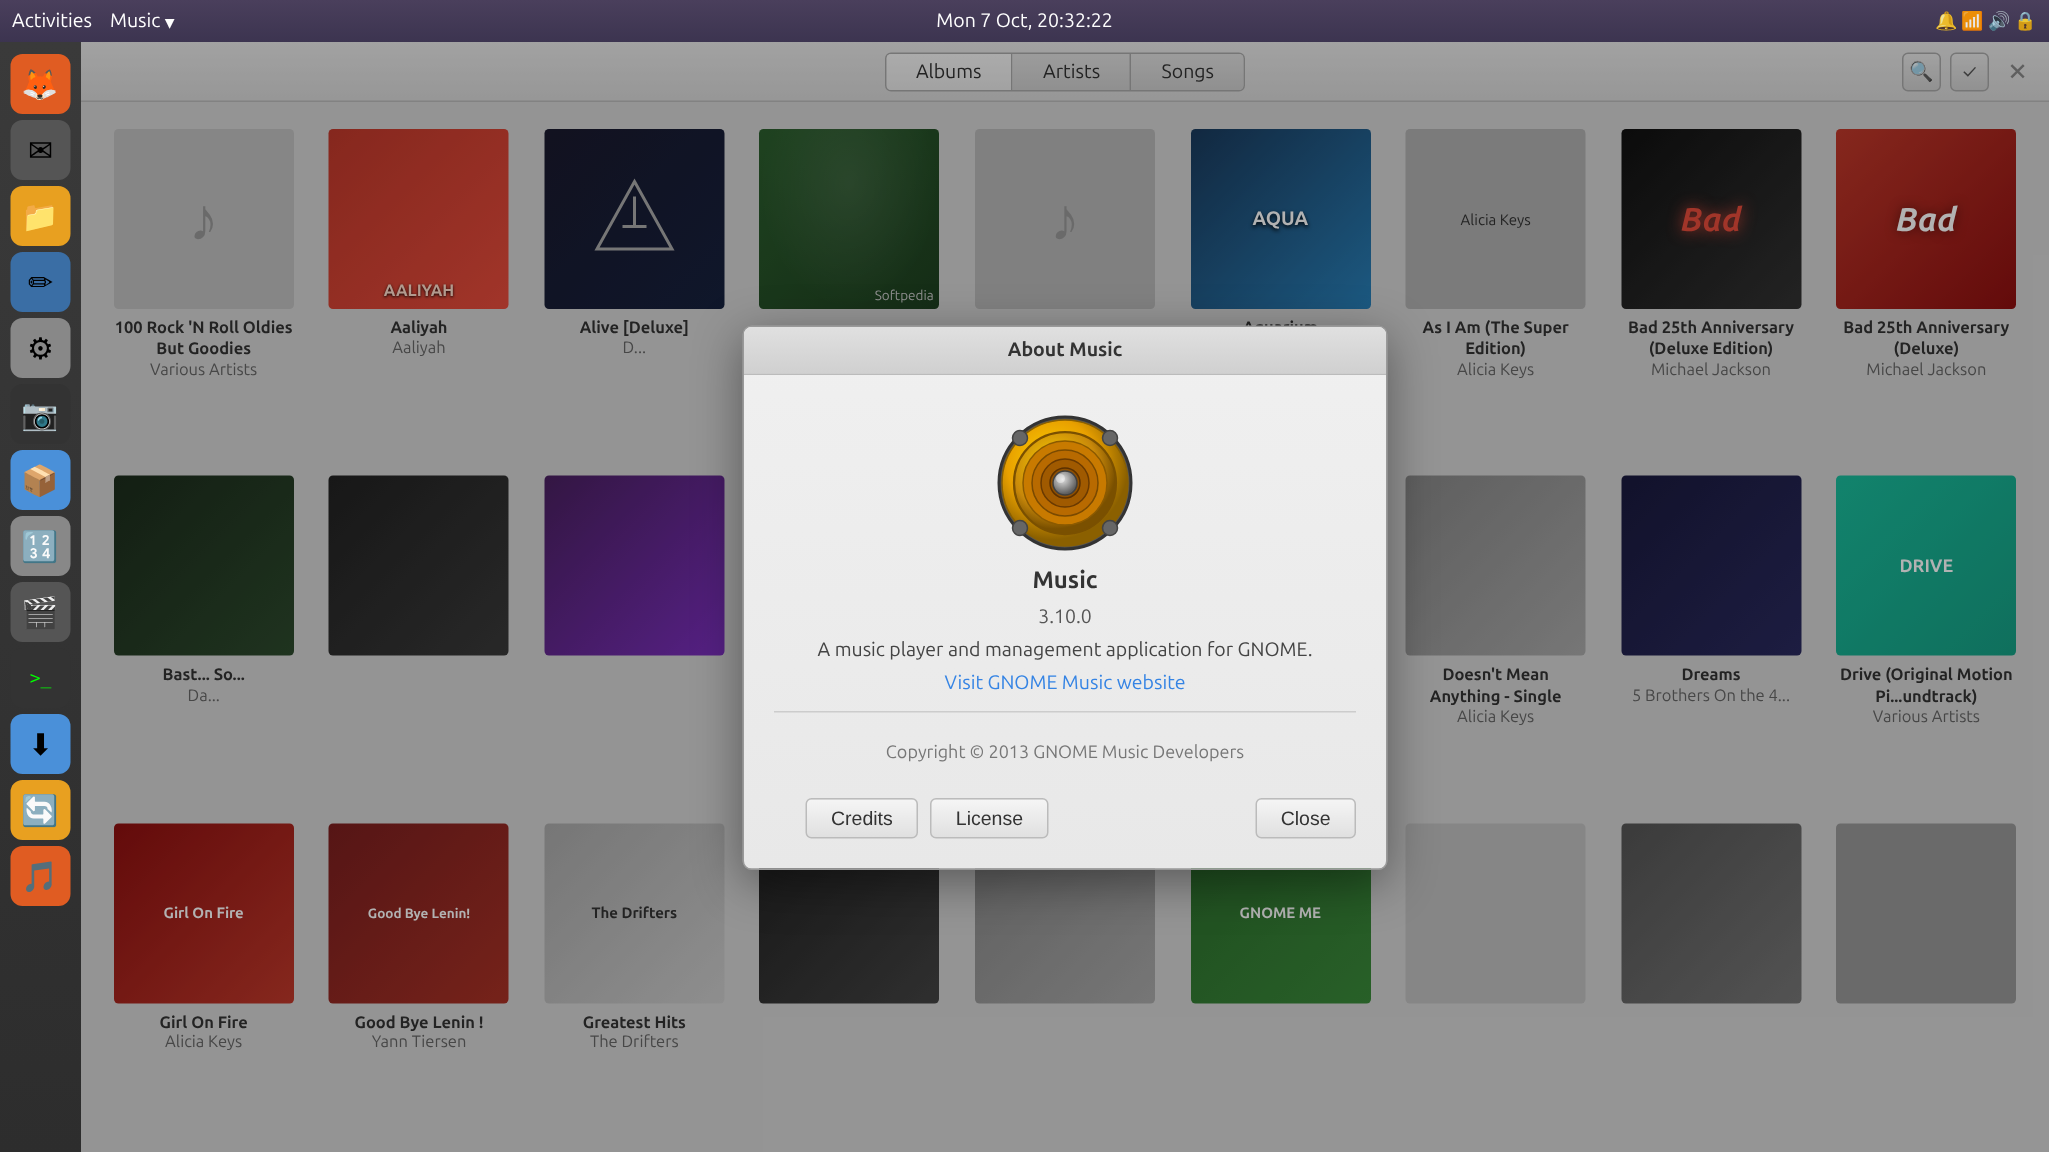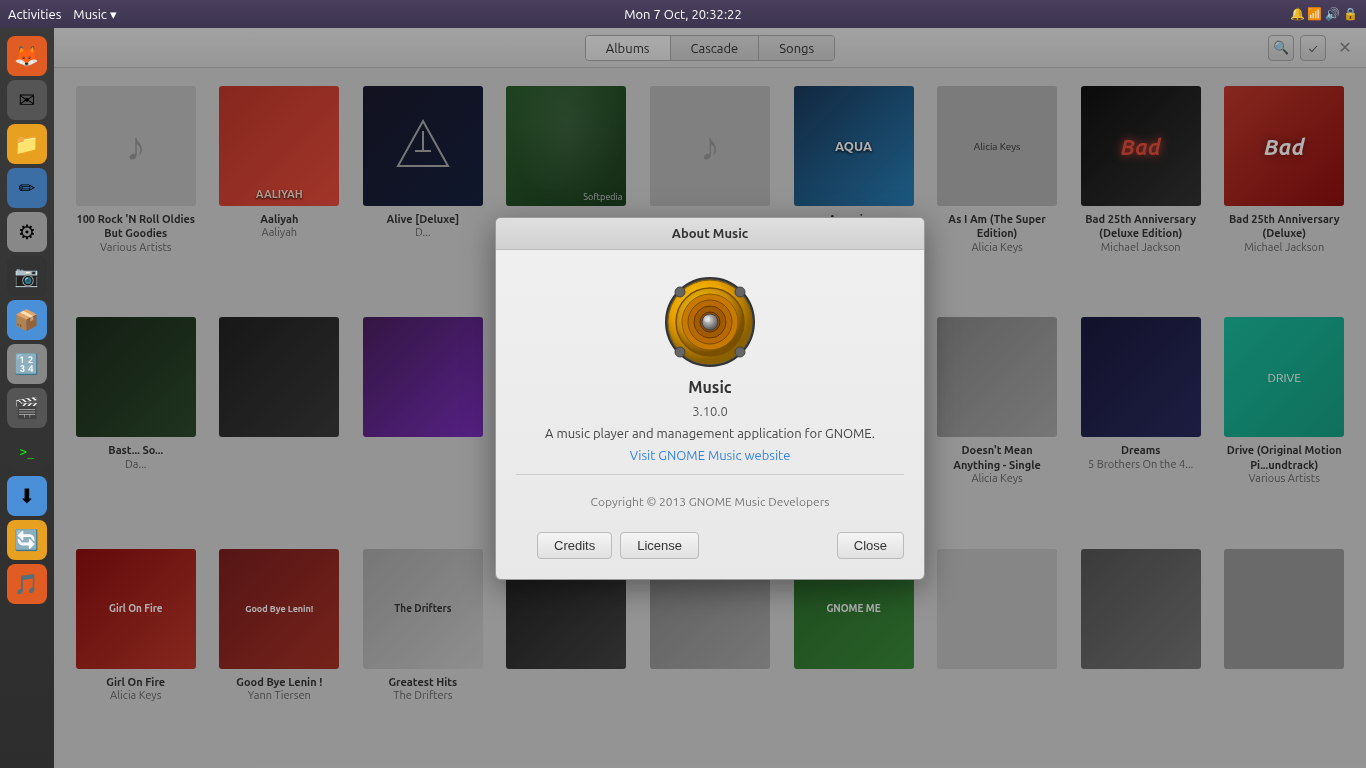--- a/index.html
+++ b/index.html
@@ -350,21 +350,21 @@
   <div class="sidebar-icon" style="background:#4a90d9;">⬇</div>
   <div class="sidebar-icon" style="background:#e8a020;">🔄</div>
   <div class="sidebar-icon" style="background:#e05c22;">🎵</div>
 </div>
 
 <div class="main-window">
 
   <div class="window-toolbar">
     <div class="window-tabs">
       <div class="window-tab active">Albums</div>
-      <div class="window-tab">Cascade</div>
+      <div class="window-tab">Artists</div>
       <div class="window-tab">Songs</div>
     </div>
     <div class="window-toolbar-right">
       <div class="toolbar-btn">🔍</div>
       <div class="toolbar-btn">✓</div>
       <div class="toolbar-close">✕</div>
     </div>
   </div>
 
   <div class="album-grid">
@@ -493,21 +493,21 @@
     </div>
 
     <div class="album-item">
       <div class="album-cover" style="background: linear-gradient(135deg, #1a1a3e, #2a2a5e);"></div>
       <div class="album-title">Dreams</div>
       <div class="album-artist">5 Brothers On the 4...</div>
     </div>
 
     <div class="album-item">
       <div class="album-cover" style="background: linear-gradient(135deg, #1abc9c, #16a085);">
-        <span style="color:#fff; font-size:12px; font-weight:normal; text-align:center; padding:4px;">DRIVE</span>
+        <span style="color:#fff; font-size:12px; font-weight:bold; text-align:center; padding:4px;">DRIVE</span>
       </div>
       <div class="album-title">Drive (Original Motion Pi...undtrack)</div>
       <div class="album-artist">Various Artists</div>
     </div>
 
     <div class="album-item">
       <div class="album-cover" style="background: linear-gradient(135deg, #8e1010, #c0392b);">
         <span style="color:#fff; font-size:10px; font-weight:bold; text-align:center; padding:4px;">Girl On Fire</span>
       </div>
       <div class="album-title">Girl On Fire</div>

